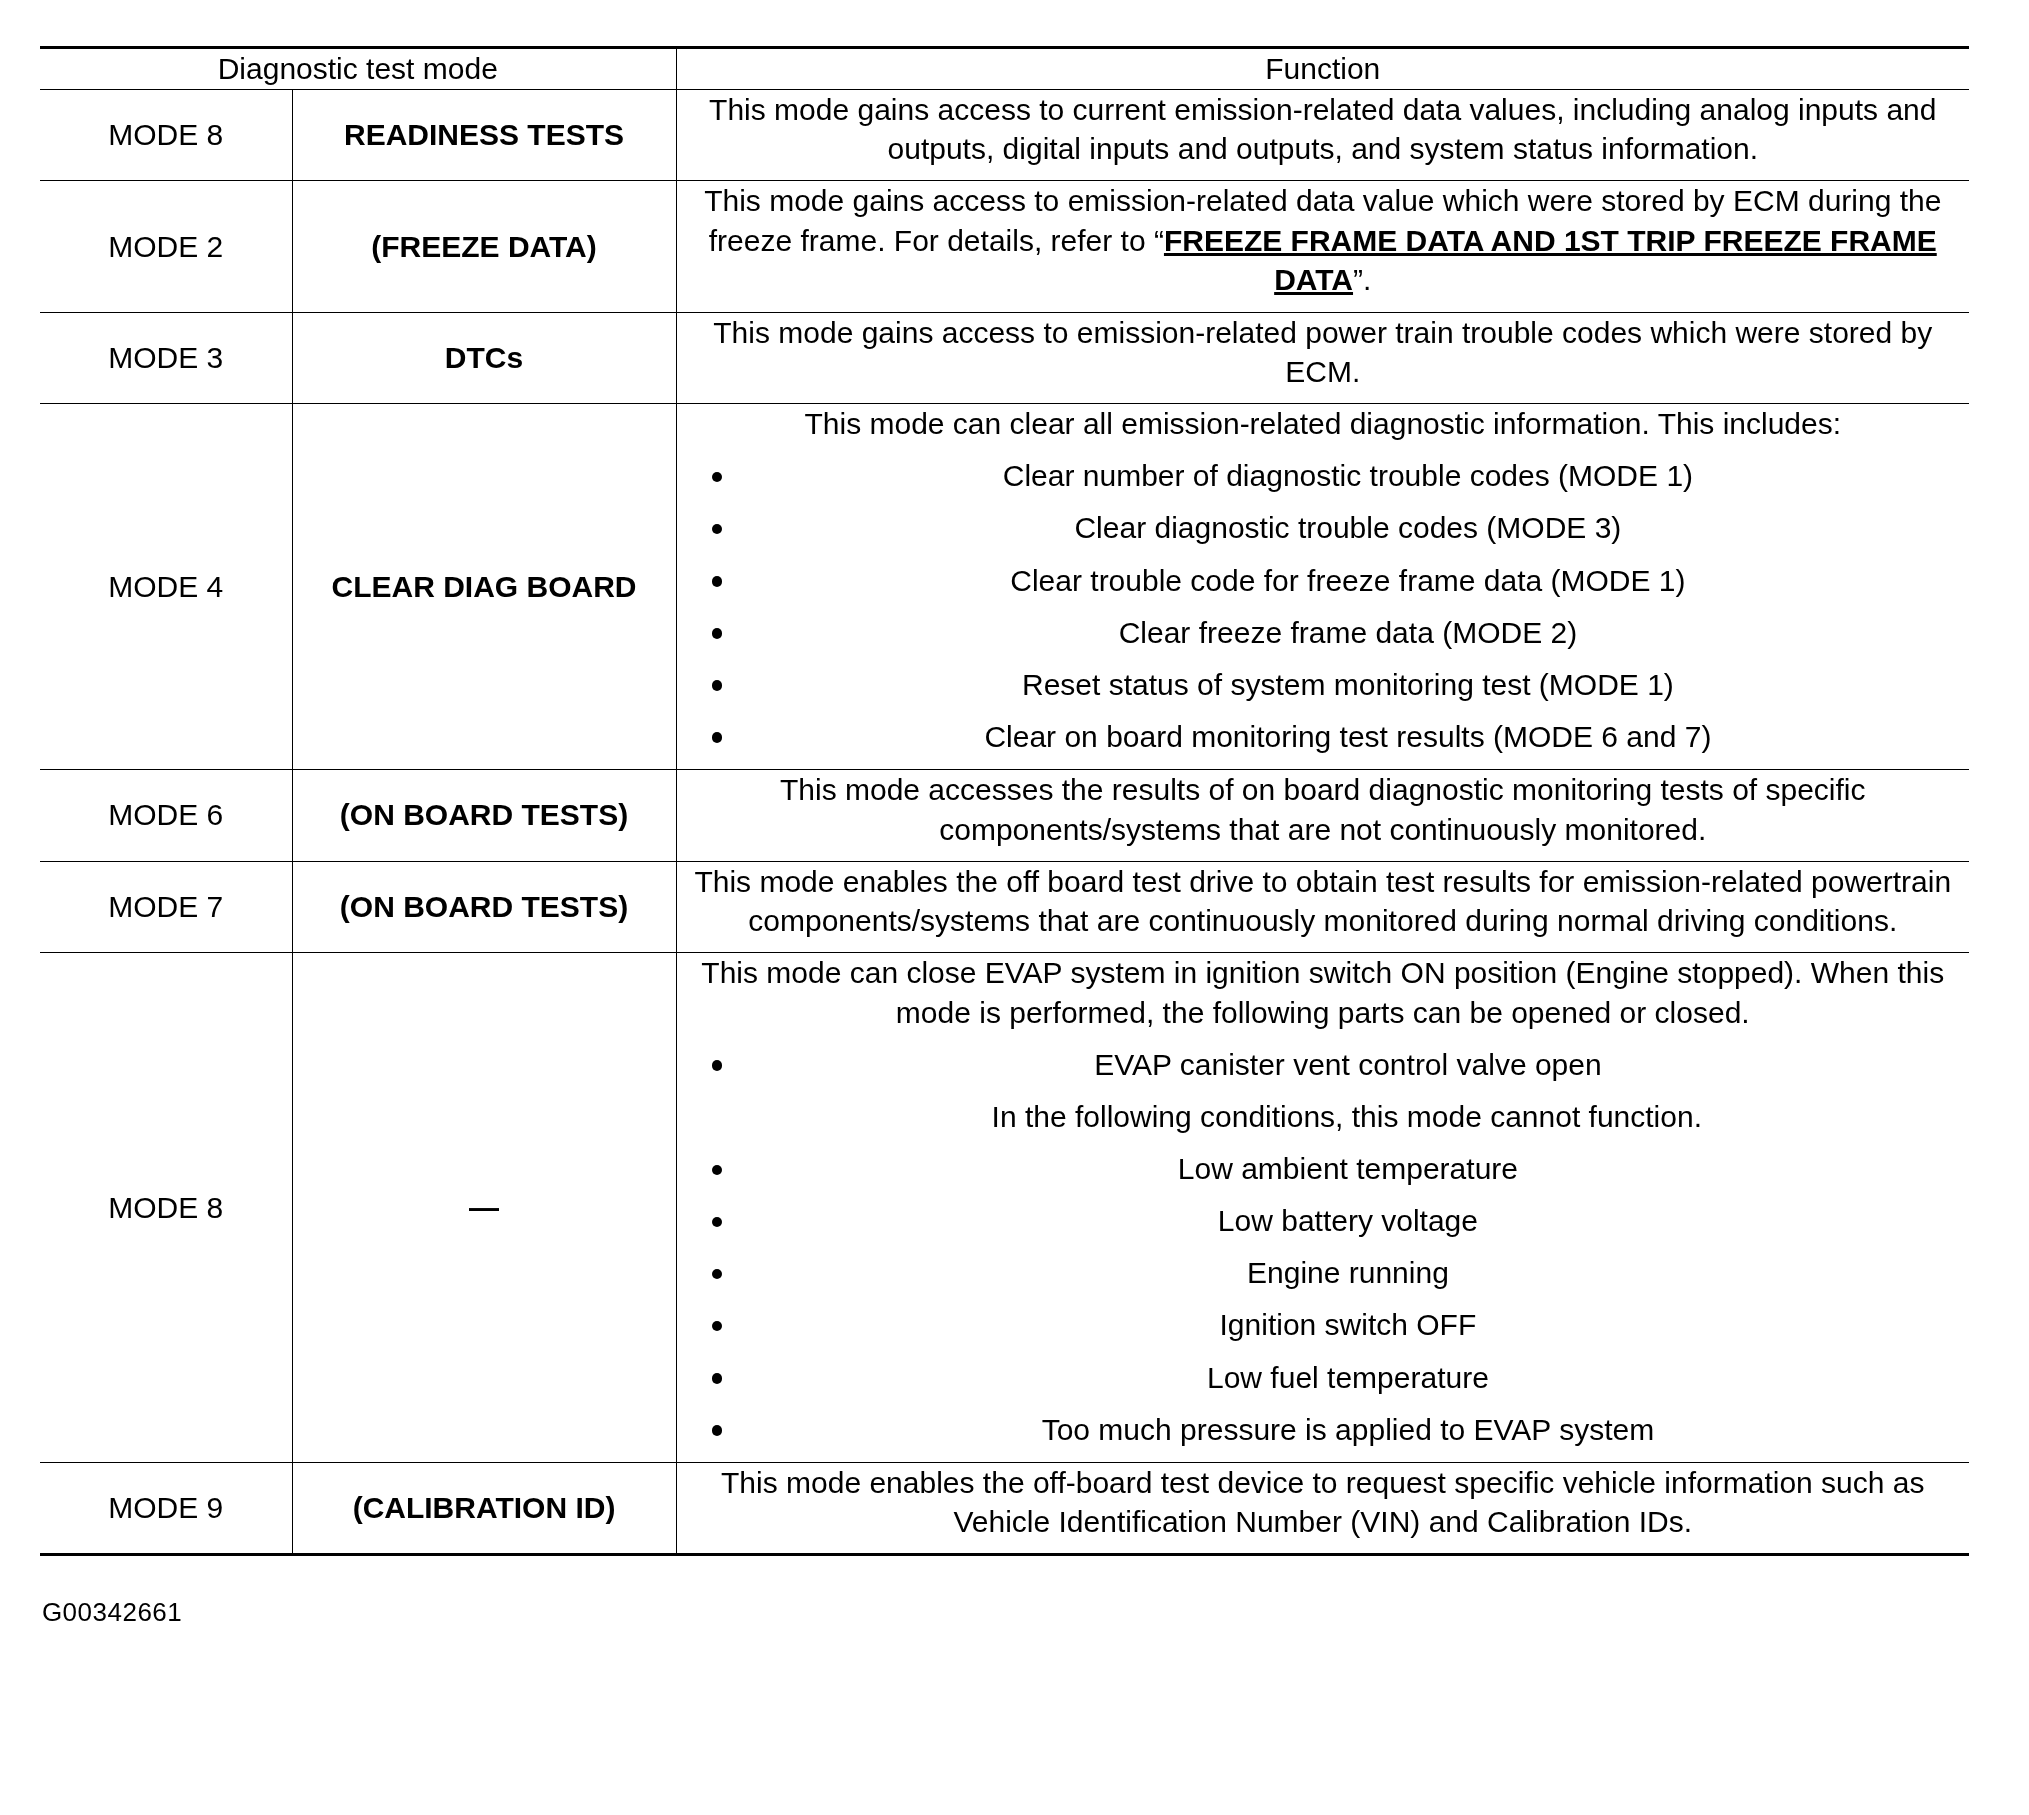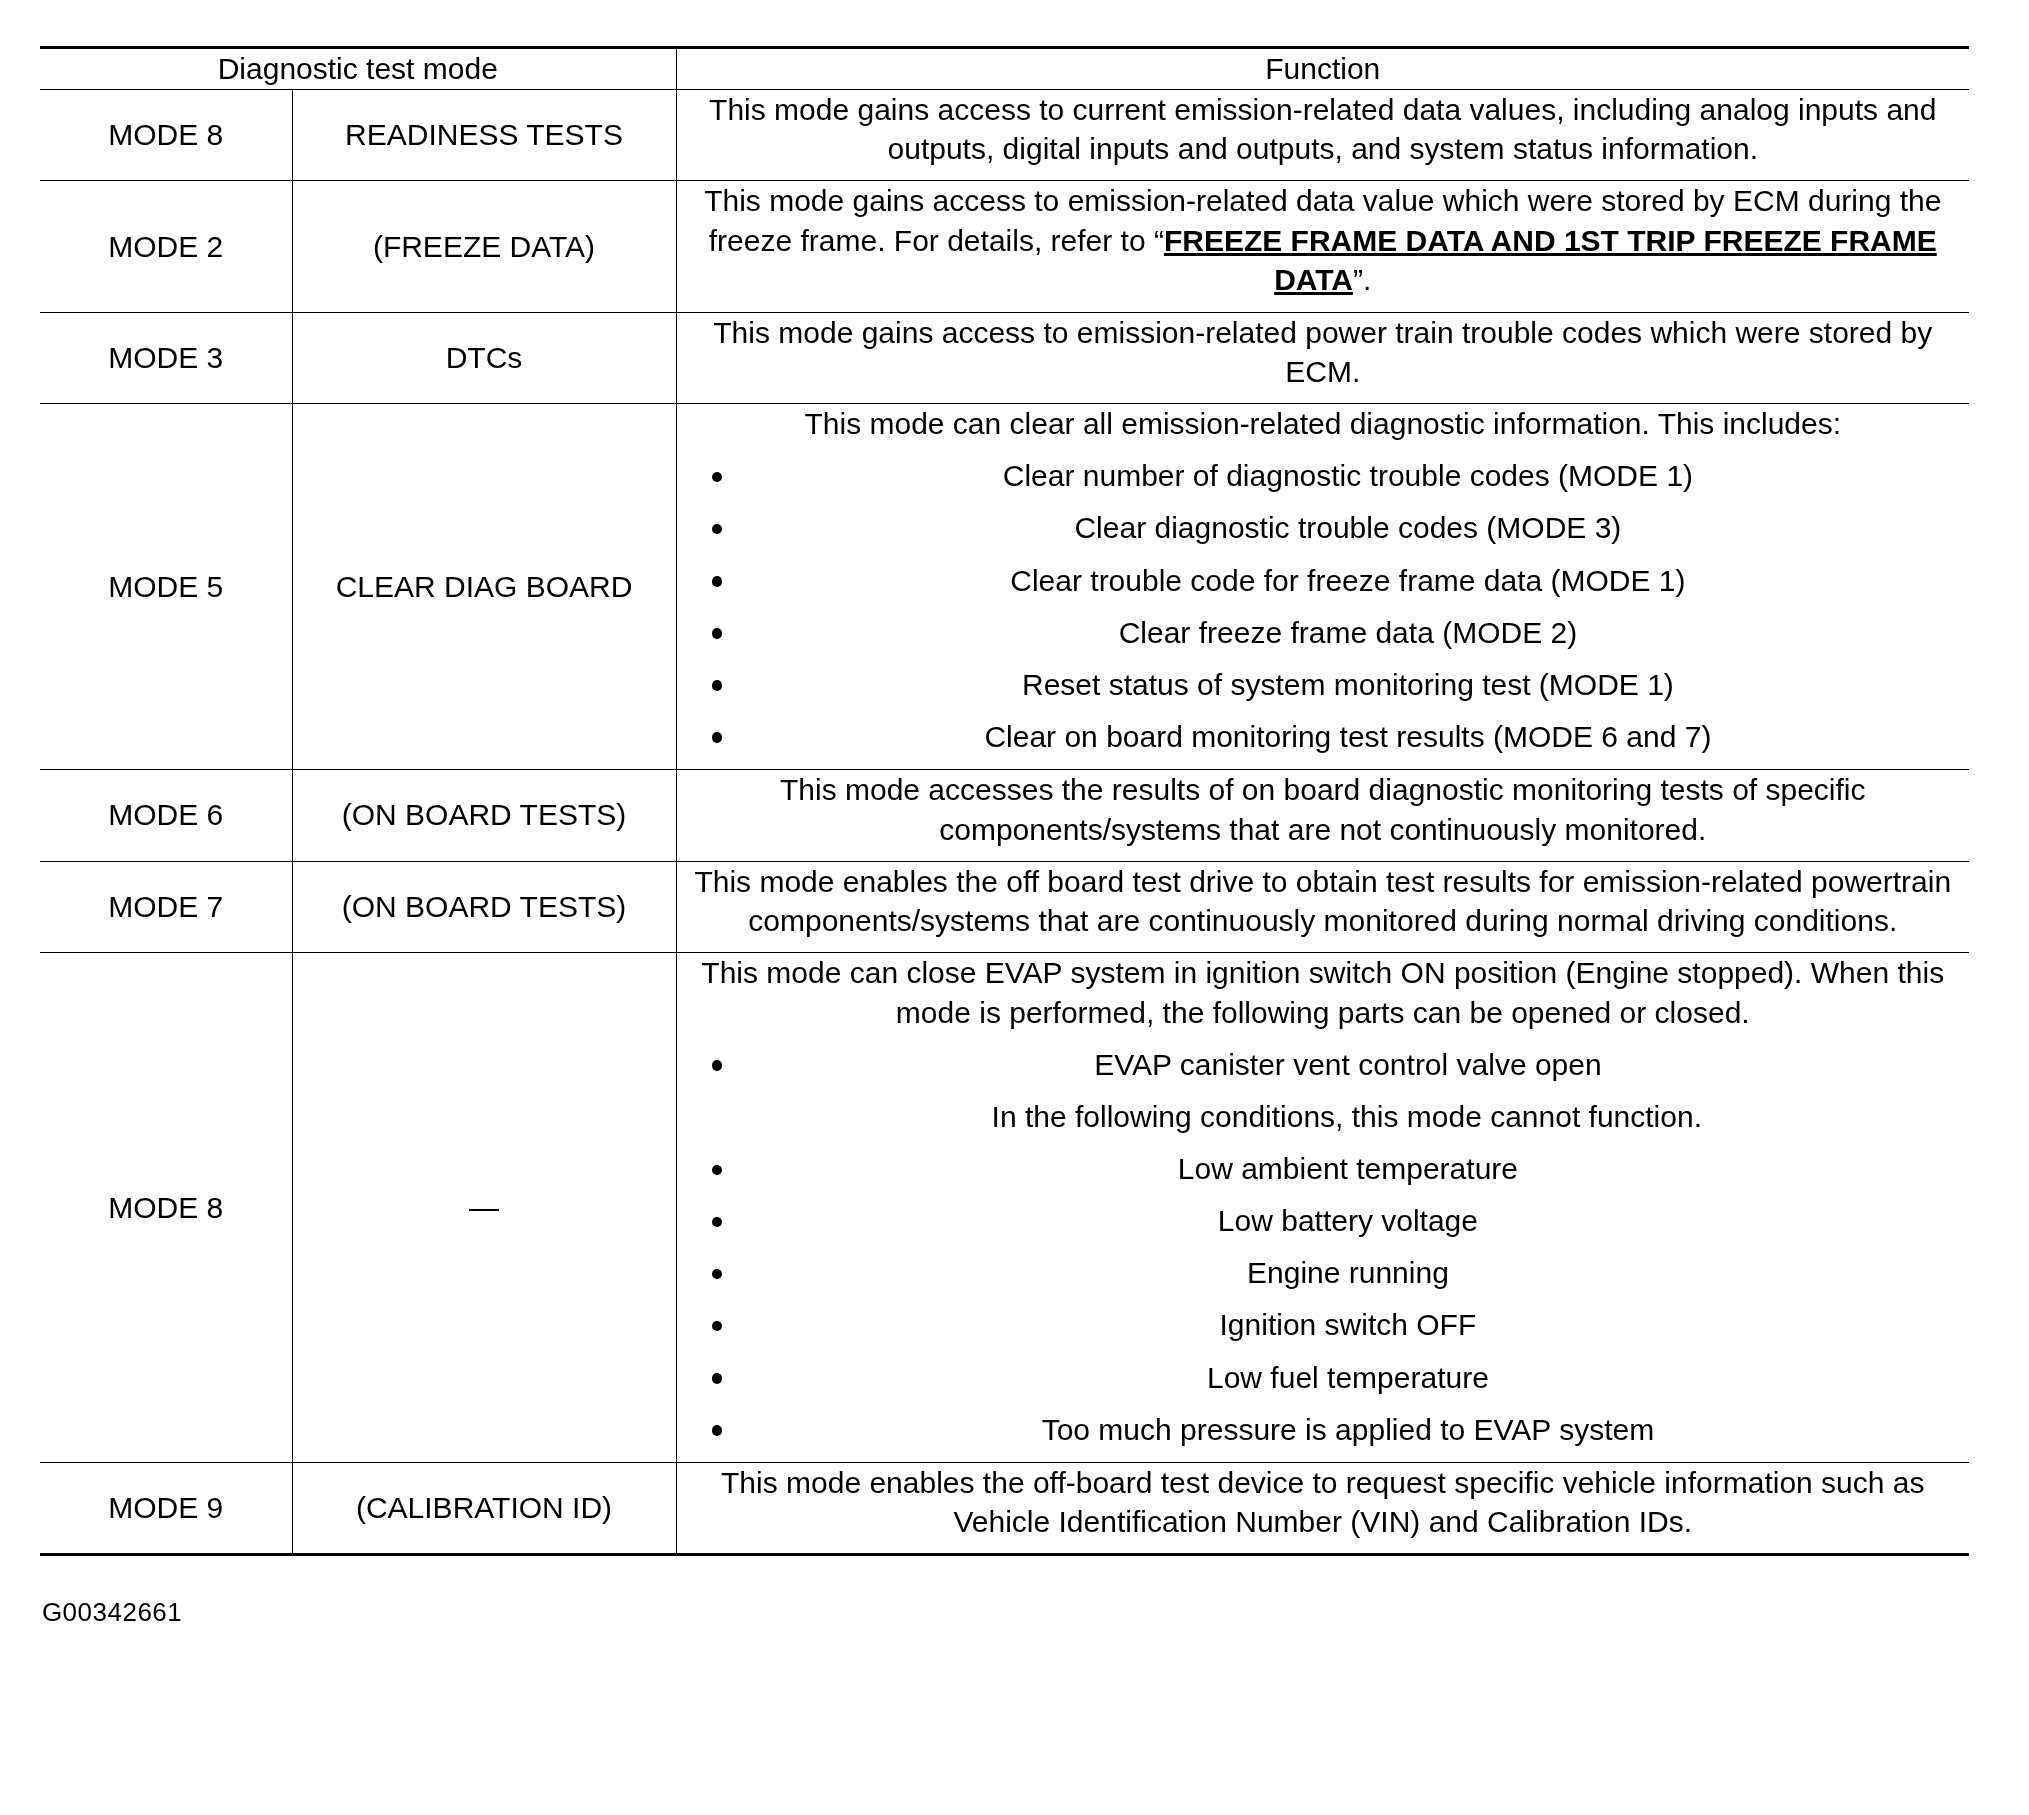--- a/index.html
+++ b/index.html
@@ -65,21 +65,21 @@
     padding: 21px 0 21px 27px;
     font-size: 30px;
     white-space: nowrap;
   }
   td.mode.middle { vertical-align: middle; }
   td.name {
     text-align: left;
     padding: 21px 0 21px 21px;
     font-size: 30px;
   }
-  td.name.middle { vertical-align: middle; }
+  td.name.middle { vertical-align: middle; font-weight: bold; }
   td.name.center { text-align: center; padding-left: 0; }
   td.func {
     padding: 19px 25px 21px 21px;
     font-size: 30px;
   }
   td.func p {
     margin: 0 0 1.9px 0;
   }
   td.func p.intro {
     margin-bottom: 11.5px;
@@ -160,21 +160,21 @@
 
       <tr>
         <td class="mode middle">MODE 3</td>
         <td class="name middle">DTCs</td>
         <td class="func">
           <p class="intro">This mode gains access to emission-related power train trouble codes which were stored by ECM.</p>
         </td>
       </tr>
 
       <tr>
-        <td class="mode middle">MODE 5</td>
+        <td class="mode middle">MODE 4</td>
         <td class="name middle">CLEAR DIAG BOARD</td>
         <td class="func">
           <p class="intro">This mode can clear all emission-related diagnostic information. This includes:</p>
           <ul class="bullets">
             <li>Clear number of diagnostic trouble codes (MODE 1)</li>
             <li>Clear diagnostic trouble codes (MODE 3)</li>
             <li>Clear trouble code for freeze frame data (MODE 1)</li>
             <li>Clear freeze frame data (MODE 2)</li>
             <li>Reset status of system monitoring test (MODE 1)</li>
             <li>Clear on board monitoring test results (MODE 6 and 7)</li>

